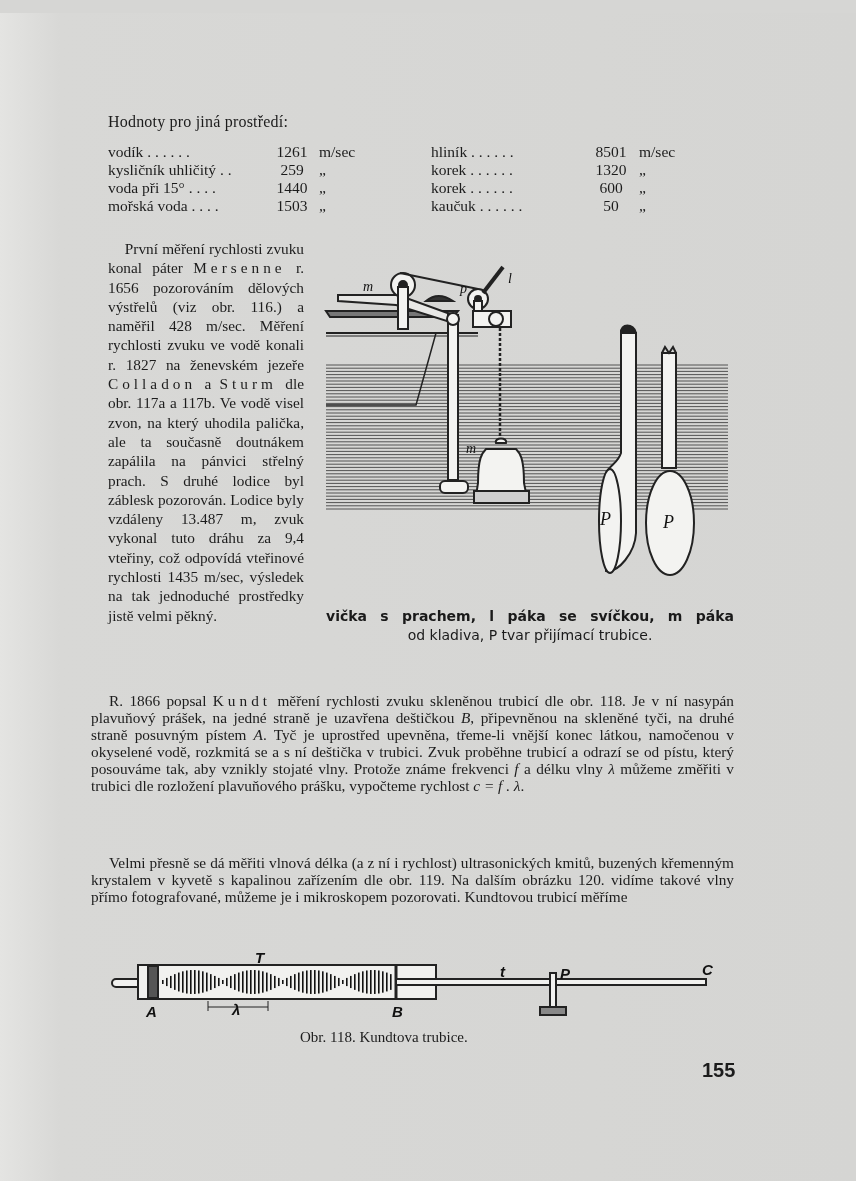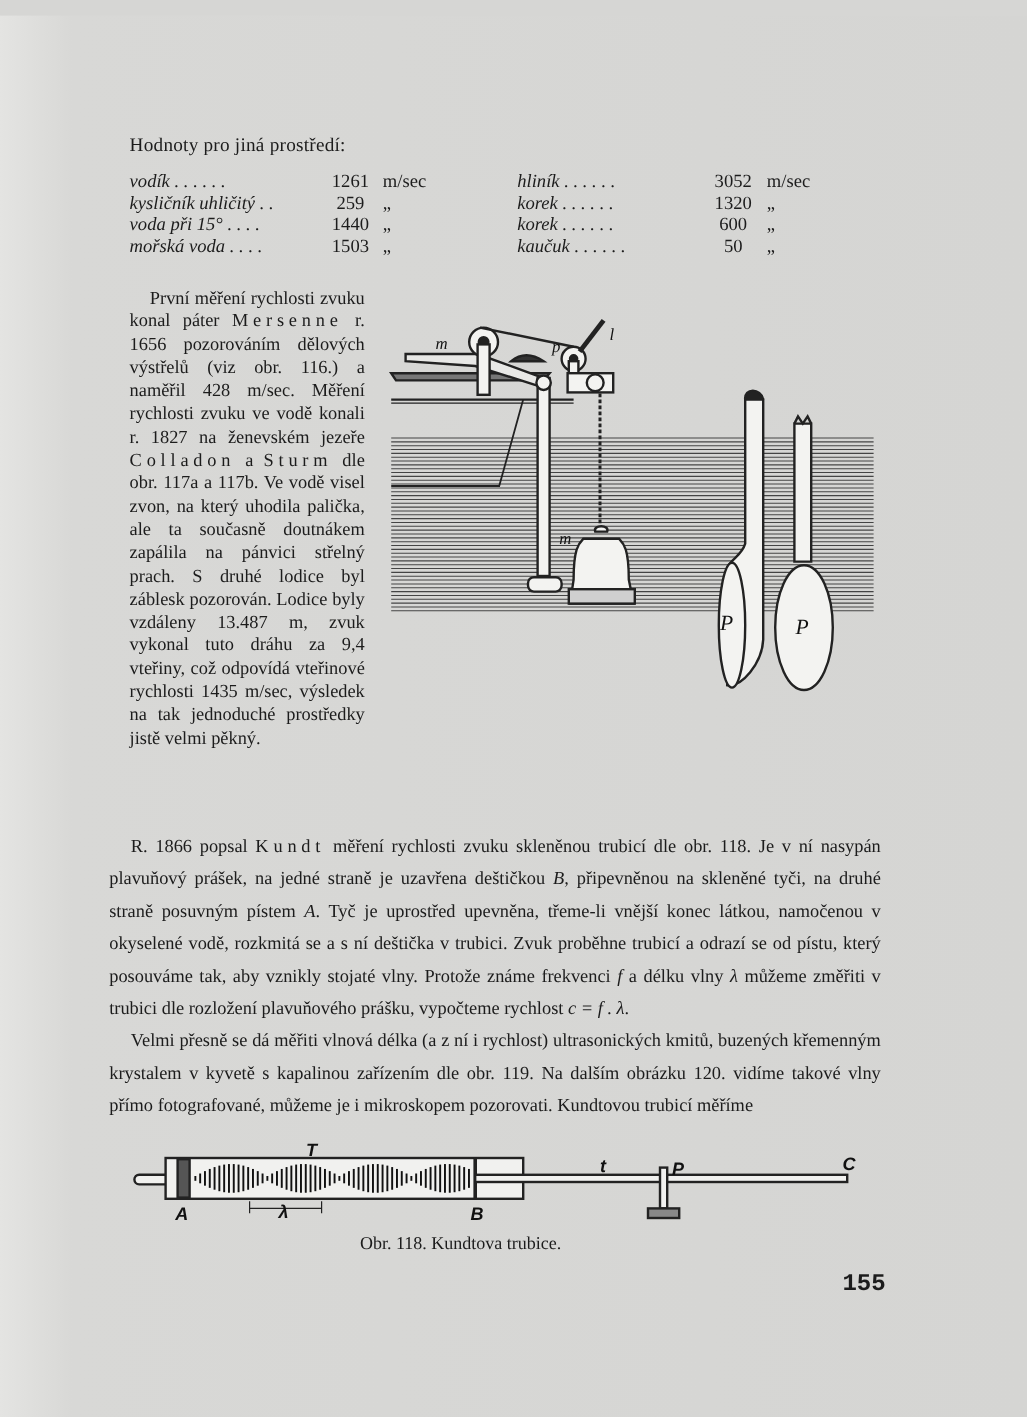--- a/index.html
+++ b/index.html
@@ -10,21 +10,21 @@
     color:#1c1c1c;
   }
   .page {
     position:absolute; left:0; top:13px; width:856px; height:1181px;
     background: linear-gradient(90deg, #e4e4e2 0px, #d8d8d6 60px, #d5d5d3 100%);
   }
   .serif { font-family:"Liberation Serif", serif; }
   .heading { position:absolute; left:108px; top:100px; font-size:16px; letter-spacing:0.2px; }
   .table { position:absolute; font-size:15.5px; line-height:18px; }
   .table .row { display:flex; white-space:nowrap; }
-  .table .name { display:inline-block;font-style:italic; }
+  .table .name { display:inline-block; }
   .table .val { display:inline-block; text-align:center; }
   .table .unit { display:inline-block; padding-left:8px; }
   #tbl-left { left:108px; top:130px; }
   #tbl-left .name { width:165px; }
   #tbl-left .val { width:38px; }
   #tbl-right { left:431px; top:130px; }
   #tbl-right .name { width:160px; }
   #tbl-right .val { width:40px; }
   .para-left {
     position:absolute; left:108px; top:226px; width:196px;
@@ -34,27 +34,27 @@
   .fig117 { position:absolute; left:318px; top:240px; width:428px; height:335px; }
   .caption117 {
     position:absolute; left:326px; top:594px; width:408px;
     font-family:"DejaVu Sans", sans-serif; font-size:14px; line-height:19px;
     text-align:center; color:#1a1a1a;
   }
   .caption117 .l1 { text-align:justify; text-align-last:justify; }
   .caption117 .l2 { font-weight:bold; text-align:justify; text-align-last:justify; }
   .para-full {
     position:absolute; left:91px; width:643px;
-    font-size:15.3px; line-height:27px; text-align:justify;
+    font-size:15.3px; line-height:17px; text-align:justify;
   }
   #p-kundt { top:679px; text-indent:18px; }
   #p-ultra { top:841px; text-indent:18px; }
   .fig118 { position:absolute; left:110px; top:940px; width:620px; height:70px; }
   .caption118 { position:absolute; left:300px; top:1016px; font-size:15px; font-family:"Liberation Serif", serif; }
-  .pagenum { position:absolute; left:702px; top:1046px; font-size:20px; font-weight:bold; font-family:Liberation Mono, monospace; }
+  .pagenum { position:absolute; left:702px; top:1046px; font-size:20px; font-weight:bold; font-family:Liberation Sans, sans-serif; }
   .it { font-style:italic; }
 </style>
 </head>
 <body>
 
 <div class="page">
 
   <div class="heading serif">Hodnoty pro jiná prostředí:</div>
 
   <div class="table serif" id="tbl-left">
@@ -76,21 +76,21 @@
     <div class="row">
         <span class="name">mořská voda . . . .</span>
         <span class="val">1503</span>
         <span class="unit">„</span>
       </div>
   </div>
 
   <div class="table serif" id="tbl-right">
     <div class="row">
         <span class="name">hliník . . . . . .</span>
-        <span class="val">3052</span>
+        <span class="val">8501</span>
         <span class="unit">m/sec</span>
       </div>
     <div class="row">
         <span class="name">korek . . . . . .</span>
         <span class="val">1320</span>
         <span class="unit">„</span>
       </div>
     <div class="row">
         <span class="name">korek . . . . . .</span>
         <span class="val">600</span>
@@ -203,20 +203,22 @@
       <text x="45" y="38">m</text>
       <text x="142" y="40">p</text>
       <text x="190" y="30">l</text>
       <text x="148" y="200">m</text>
       <text x="282" y="272" font-size="18">P</text>
       <text x="345" y="275" font-size="18">P</text>
     </g>
   </svg>
 
   <div class="caption117">
+    <div class="l2">vička s prachem, l páka se svíčkou, m páka</div>
+    <div>od kladiva, P tvar přijímací trubice.</div>
   </div>
 
   <div class="para-full serif" id="p-kundt"><span>R. 1866 popsal </span><span class="sp">Kundt</span><span> měření rychlosti zvuku skleněnou trubicí dle obr. 118. Je v ní nasypán plavuňový prášek, na jedné straně je uzavřena deštičkou </span><span class="it">B</span><span>, připevněnou na skleněné tyči, na druhé straně posuvným pístem </span><span class="it">A</span><span>. Tyč je uprostřed upevněna, třeme-li vnější konec látkou, namočenou v okyselené vodě, rozkmitá se a s ní deštička v trubici. Zvuk proběhne trubicí a odrazí se od pístu, který posouváme tak, aby vznikly stojaté vlny. Protože známe frekvenci </span><span class="it">f</span><span> a délku vlny </span><span class="it">λ</span><span> můžeme změřiti v trubici dle rozložení plavuňového prášku, vypočteme rychlost </span><span class="it">c = f . λ</span><span>.</span></div>
 
   <div class="para-full serif" id="p-ultra">Velmi přesně se dá měřiti vlnová délka (a z ní i rychlost) ultrasonických kmitů, buzených křemenným krystalem v kyvetě s kapalinou zařízením dle obr. 119. Na dalším obrázku 120. vidíme takové vlny přímo fotografované, můžeme je i mikroskopem pozorovati. Kundtovou trubicí měříme</div>
 
   <svg class="fig118" viewBox="0 0 620 70">
     <g stroke="#222" stroke-width="2" fill="#f1f1ef">
       <rect x="2" y="26" width="30" height="8" rx="4"></rect>
       <rect x="28" y="12" width="298" height="34"></rect>

